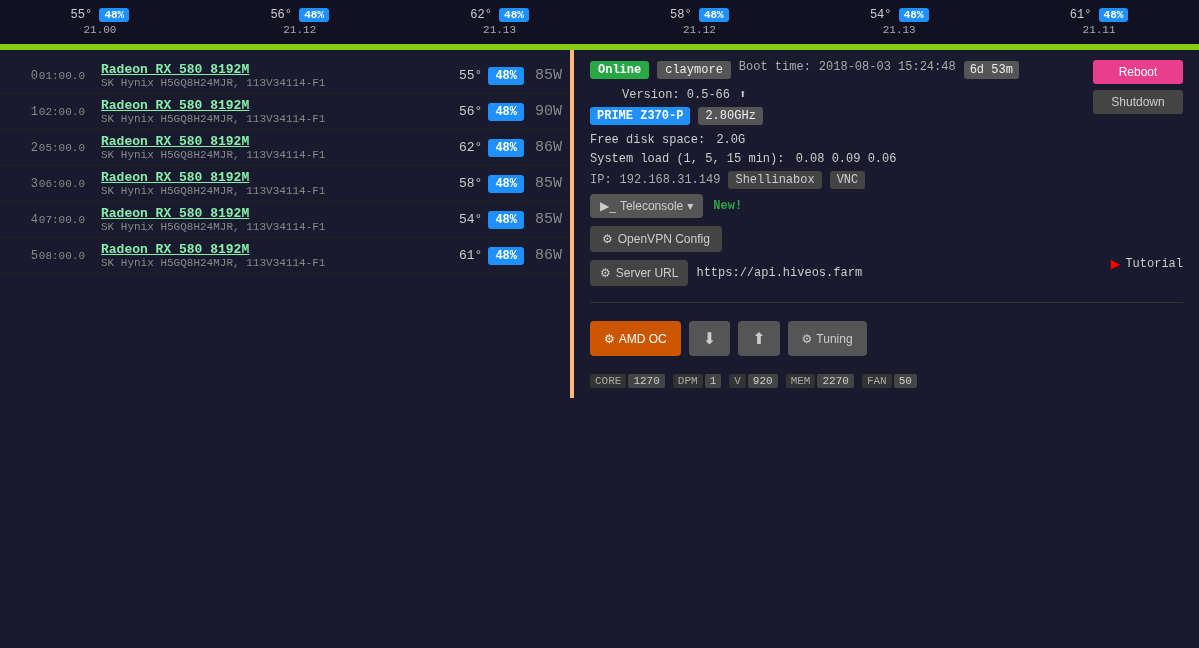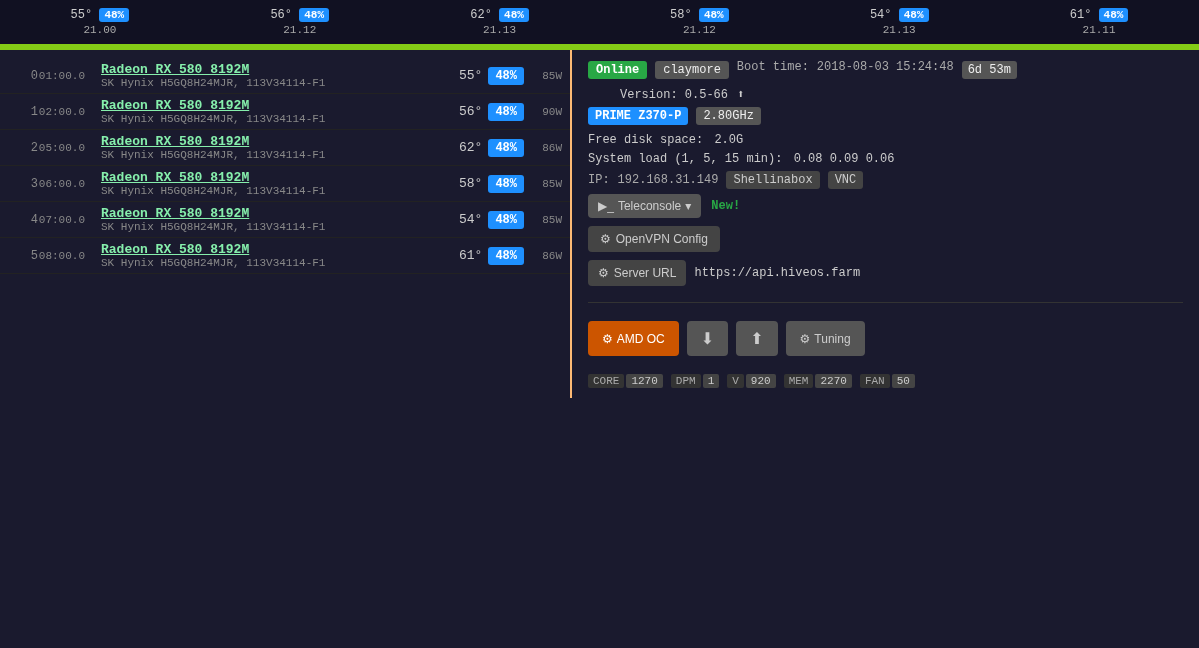--- a/index.html
+++ b/index.html
@@ -112,21 +112,21 @@
       background: #1e90ff;
       color: white;
       border-radius: 3px;
       padding: 2px 7px;
       font-size: 12px;
       font-weight: bold;
     }
 
     .gpu-power {
       color: #888;
-      font-size: 11px;
+      font-size: 15px;
       min-width: 32px;
       text-align: right;
     }
 
     .status-row {
       display: flex;
       align-items: center;
       gap: 8px;
       margin-bottom: 8px;
       flex-wrap: wrap;
@@ -206,21 +206,21 @@
       font-size: 12px;
       cursor: pointer;
       display: block;
       width: 90px;
     }
 
     .info-panel-wrapper {
       position: relative;
       flex: 1;
       padding: 10px 16px;
-      border-left: 2px solid #fdba74;
+      border-left: 4px solid #fdba74;
     }
 
     .btn-row {
       display: flex;
       gap: 8px;
       margin: 8px 0;
     }
 
     .btn-amd {
       background: #cc5500;
@@ -580,20 +580,29 @@
 
         <div style="display:flex; align-items:center; gap:8px;">
           <button class="btn-serverurl">
             <span>⚙</span>
             <span>Server URL</span>
           </button>
           <span class="server-url-value">https://api.hiveos.farm</span>
         </div>
       </div>
 
+      <div style="display:flex; flex-direction:column; align-items:flex-end; min-width:110px;">
+        <button class="btn-reboot">Reboot</button>
+        <button class="btn-shutdown">Shutdown</button>
+
+        <div class="tutorial-link" style="position:static; margin-top:140px;">
+          <span class="yt-icon">▶</span>
+          <span>Tutorial</span>
+        </div>
+      </div>
     </div>
 
     <div style="margin-top:16px; border-top:1px solid #333; padding-top:10px;">
       <div class="btn-row">
         <button class="btn-amd">
           <span>⚙</span>
           <span>AMD OC</span>
         </button>
         <button class="btn-icon">
           <span>⬇</span>

